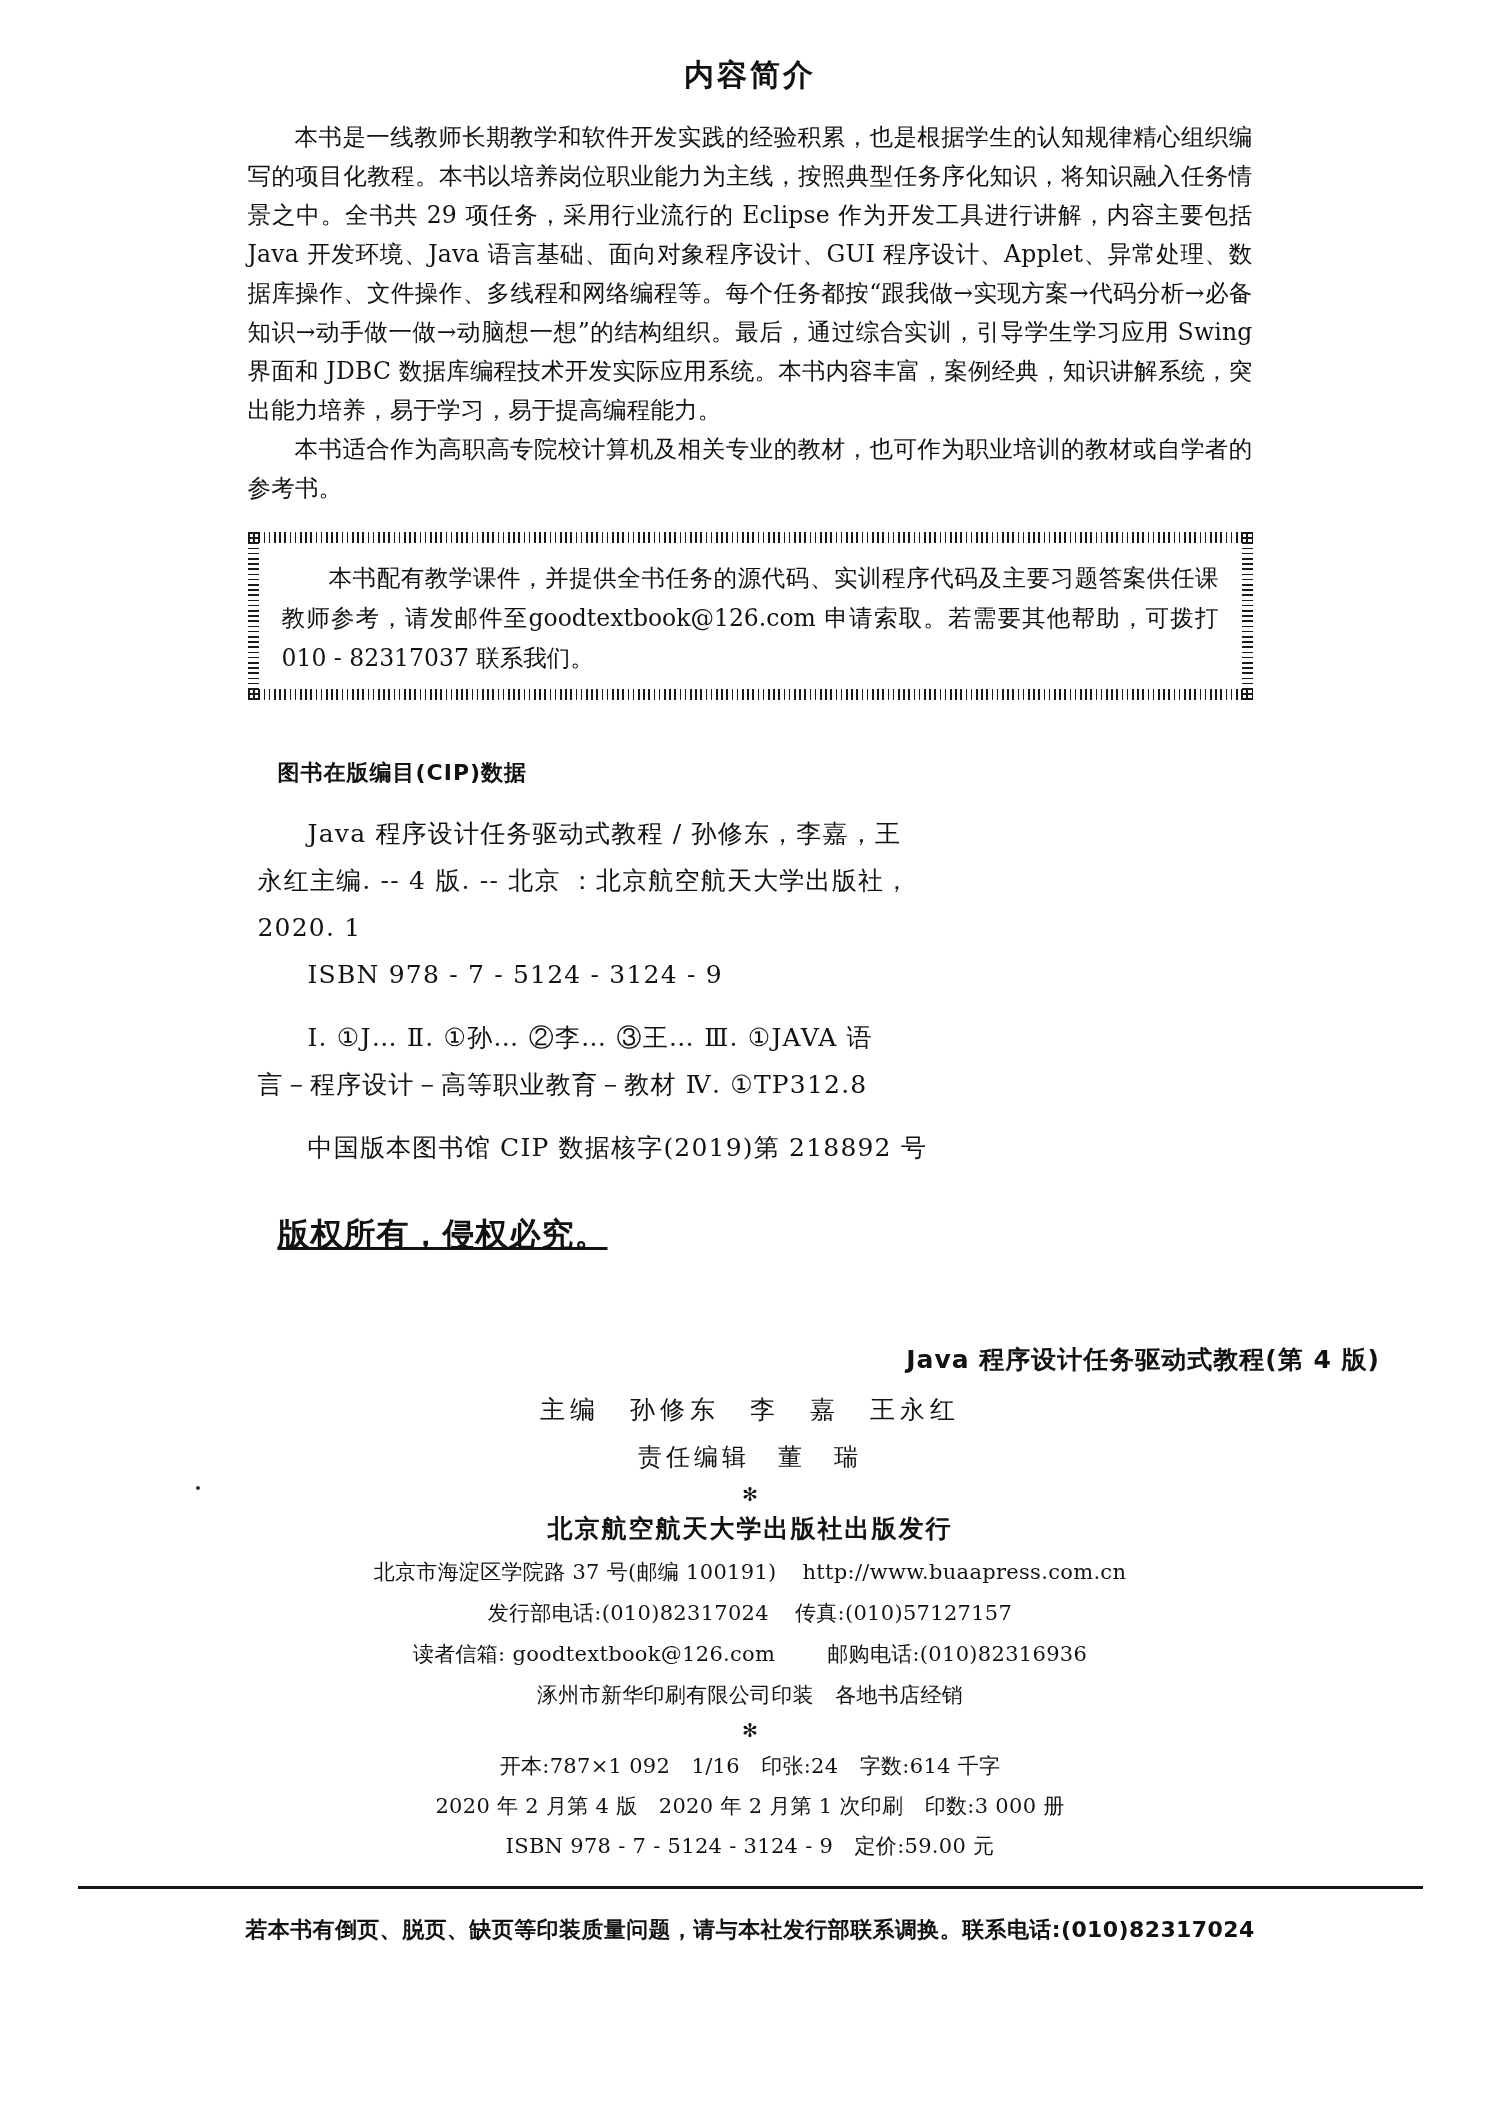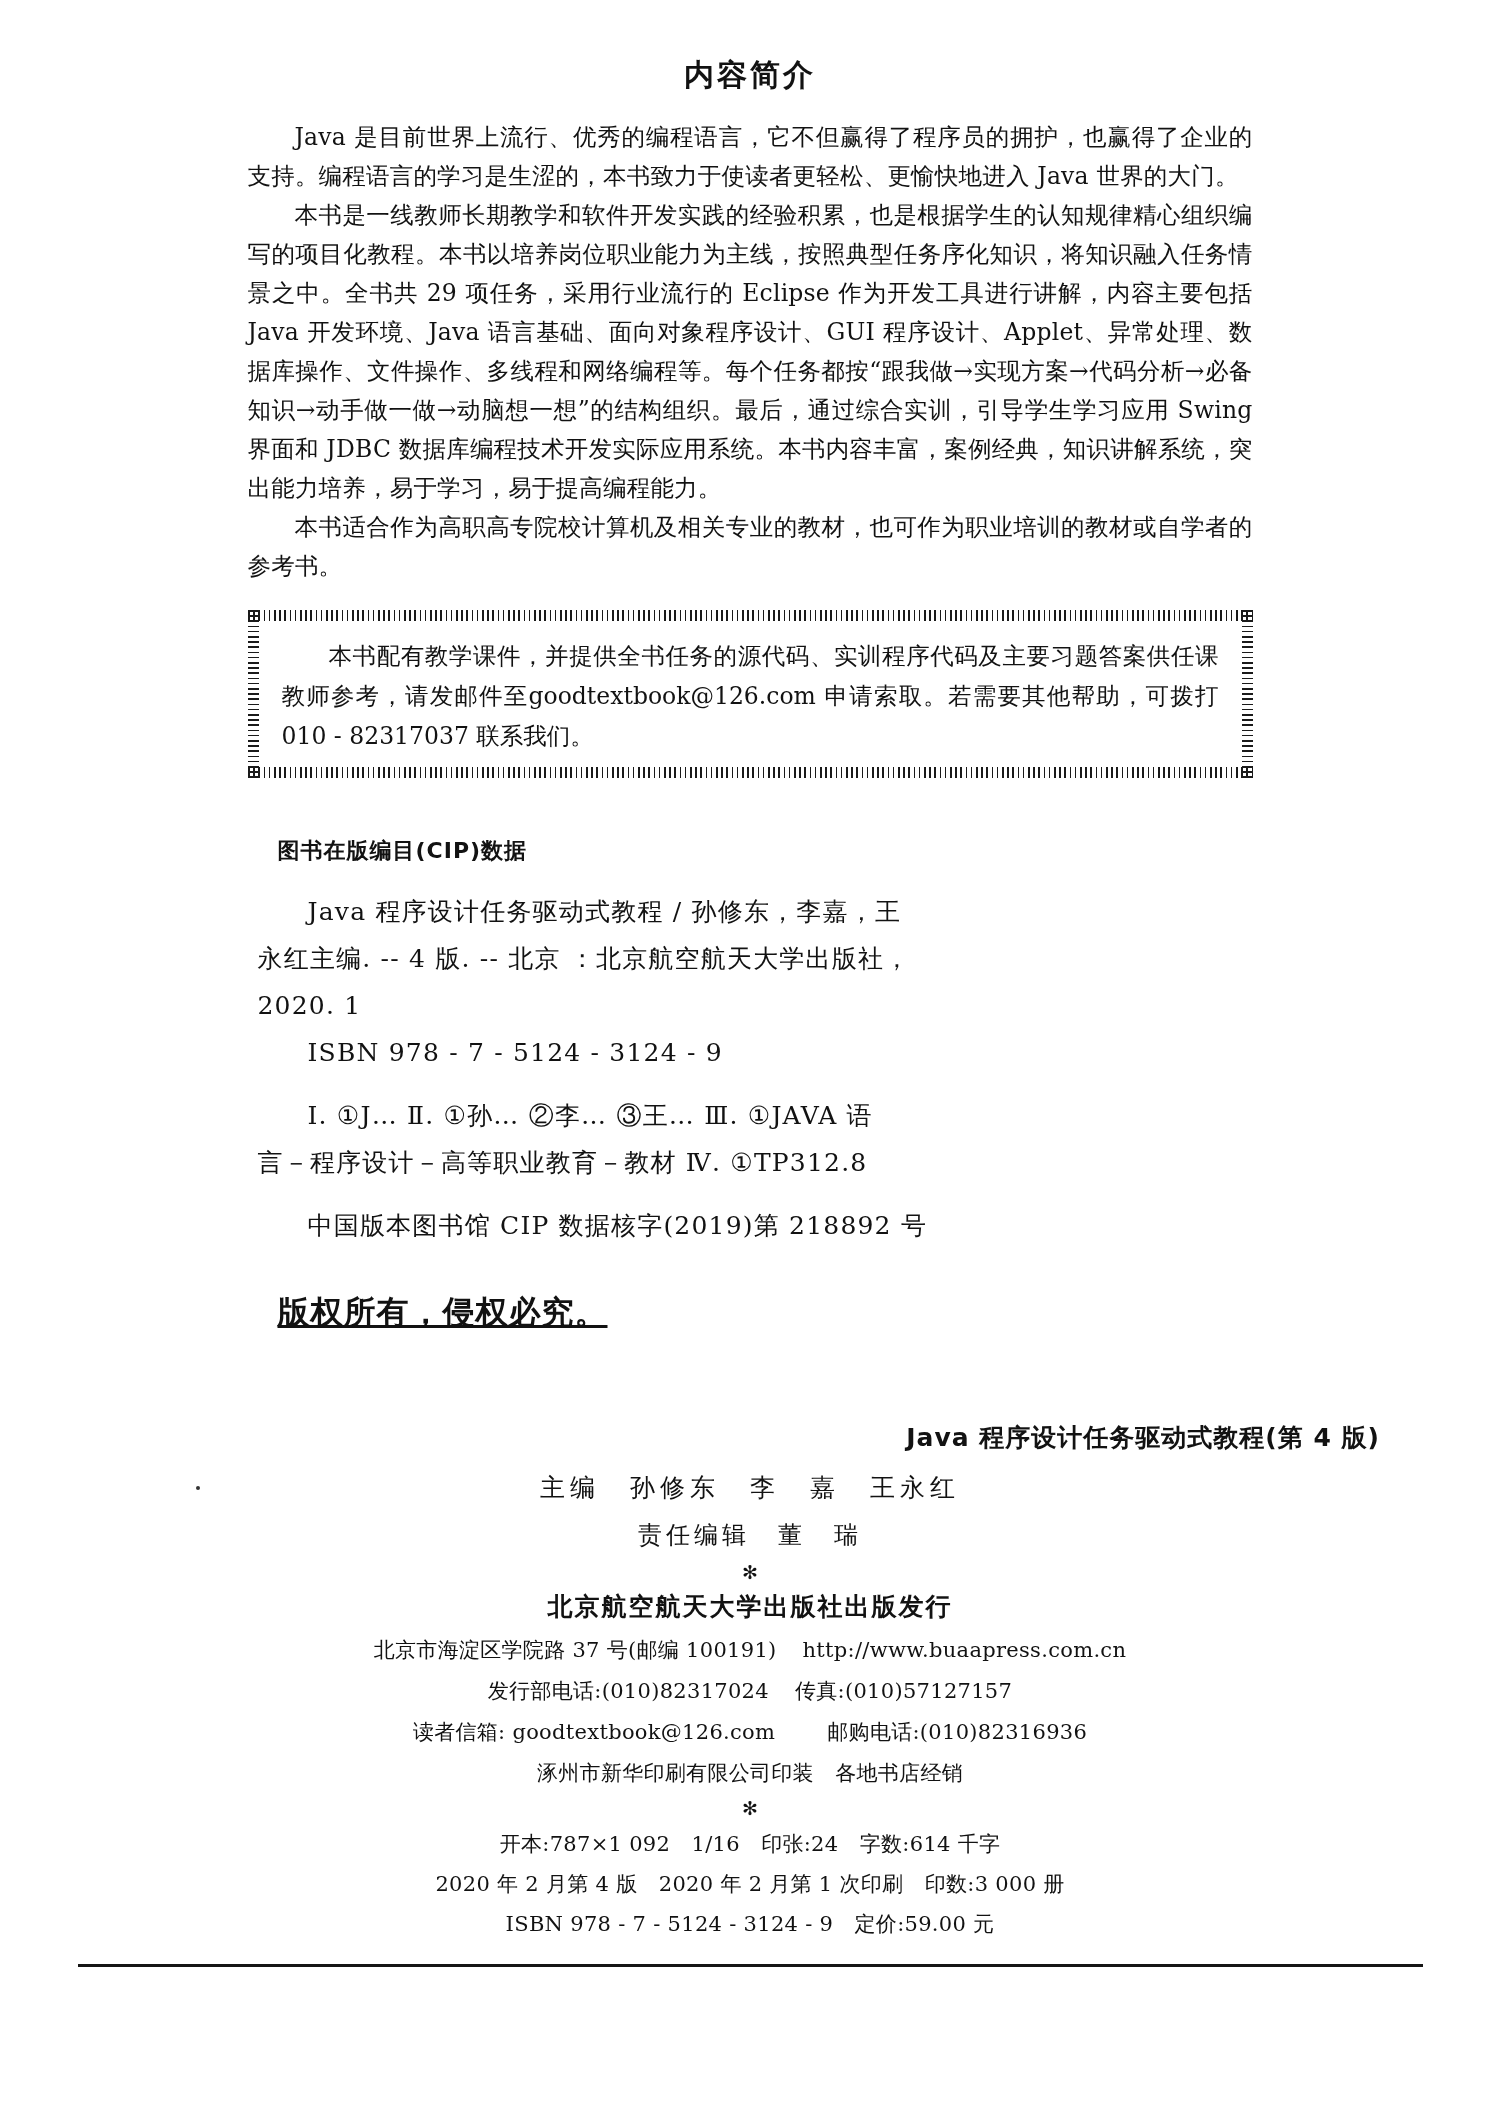--- a/index.html
+++ b/index.html
@@ -188,21 +188,20 @@
   }
 </style>
 </head>
 <body>
 
 <div class="page">
 
   <h1 class="intro-title">内容简介</h1>
 
   <div class="intro-body">
-    <p>Java 是目前世界上流行、优秀的编程语言，它不但赢得了程序员的拥护，也赢得了企业的支持。编程语言的学习是生涩的，本书致力于使读者更轻松、更愉快地进入 Java 世界的大门。</p>
     <p>本书是一线教师长期教学和软件开发实践的经验积累，也是根据学生的认知规律精心组织编写的项目化教程。本书以培养岗位职业能力为主线，按照典型任务序化知识，将知识融入任务情景之中。全书共 29 项任务，采用行业流行的 Eclipse 作为开发工具进行讲解，内容主要包括 Java 开发环境、Java 语言基础、面向对象程序设计、GUI 程序设计、Applet、异常处理、数据库操作、文件操作、多线程和网络编程等。每个任务都按“跟我做→实现方案→代码分析→必备知识→动手做一做→动脑想一想”的结构组织。最后，通过综合实训，引导学生学习应用 Swing 界面和 JDBC 数据库编程技术开发实际应用系统。本书内容丰富，案例经典，知识讲解系统，突出能力培养，易于学习，易于提高编程能力。</p>
     <p>本书适合作为高职高专院校计算机及相关专业的教材，也可作为职业培训的教材或自学者的参考书。</p>
   </div>
 
   <div class="notice-box">
     <span class="edge edge-top"></span>
     <span class="edge edge-bottom"></span>
     <span class="edge edge-left"></span>
     <span class="edge edge-right"></span>
     <p>本书配有教学课件，并提供全书任务的源代码、实训程序代码及主要习题答案供任课教师参考，请发邮件至goodtextbook@126.com 申请索取。若需要其他帮助，可拨打 010 - 82317037 联系我们。</p>
@@ -250,14 +249,15 @@
 
     <div class="colo-line">涿州市新华印刷有限公司印装　各地书店经销</div>
     <div class="star">✻</div>
 
     <div class="colo-spec">开本:787×1 092　1/16　印张:24　字数:614 千字</div>
     <div class="colo-spec">2020 年 2 月第 4 版　2020 年 2 月第 1 次印刷　印数:3 000 册</div>
     <div class="colo-spec">ISBN 978 - 7 - 5124 - 3124 - 9　定价:59.00 元</div>
   </div>
 
   <div class="footer-rule"></div>
+  <div class="footer-note">若本书有倒页、脱页、缺页等印装质量问题，请与本社发行部联系调换。联系电话:(010)82317024</div>
 
 </div>
 
 </body></html>

